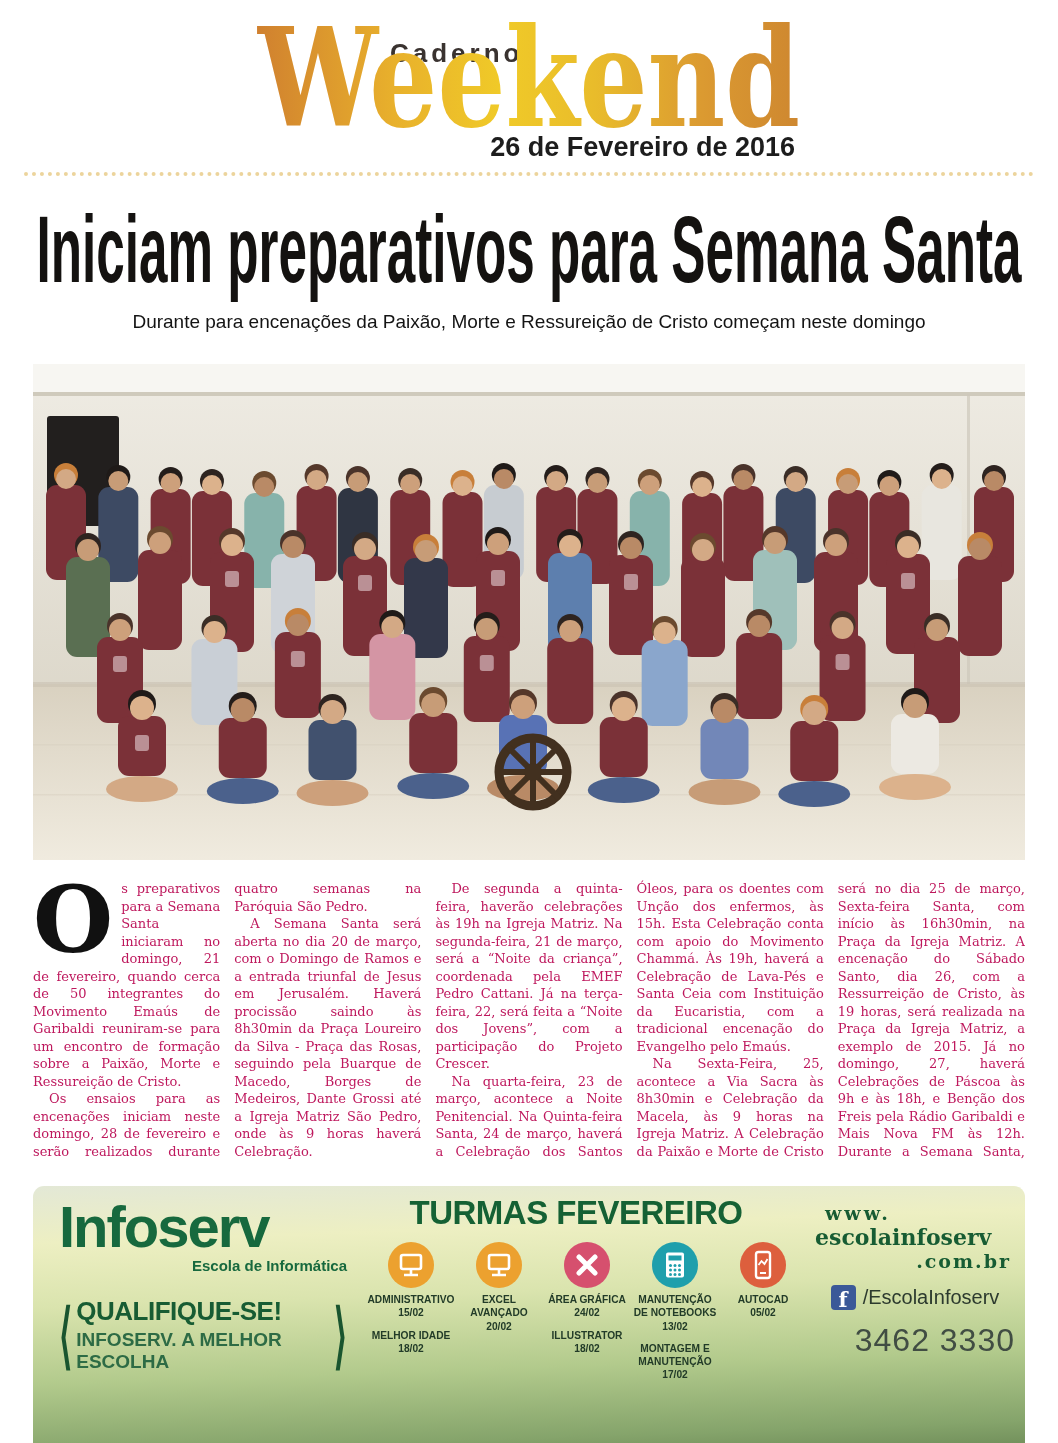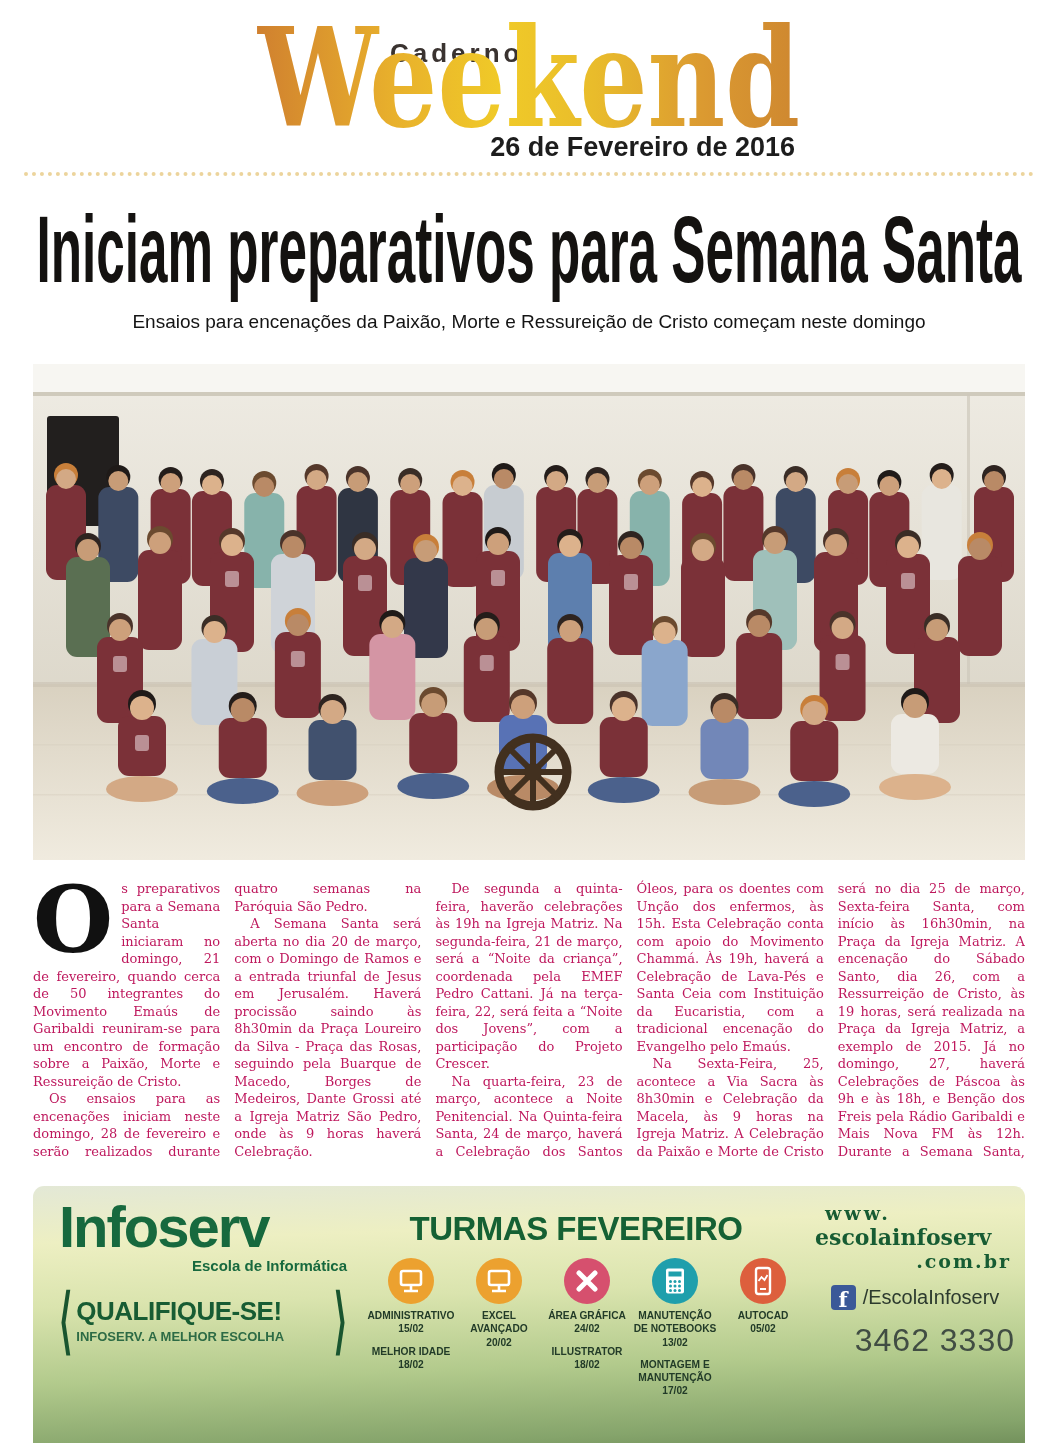--- a/index.html
+++ b/index.html
@@ -41,23 +41,23 @@
       background:linear-gradient(178deg,#e3e8d6 0%,#edefc2 18%,#dae4ae 38%,#b2ca8c 62%,#85a46b 84%,#5d7a4a 100%);
       overflow:hidden;}
   .ad-left{position:absolute;left:26px;top:12px;width:288px;}
   .infoserv-logo{font-size:58px;font-weight:700;color:#17693e;letter-spacing:-2px;line-height:1;}
   .infoserv-tagline{text-align:right;font-size:15px;font-weight:700;color:#17693e;margin-top:1px;}
   .qualify{margin-top:22px;display:flex;align-items:center;gap:4px;}
   .bracket{font-size:34px;font-weight:700;color:#19552f;display:inline-block;
            transform:scaleY(2.1);line-height:1;}
   .qualify-text{flex:1;}
   .qualify-title{font-size:26px;font-weight:800;color:#175c33;letter-spacing:-0.5px;}
-  .qualify-sub{font-size:13px;font-weight:700;color:#2d6b45;margin-top:2px;}
-
-  .ad-mid{position:absolute;left:312px;top:24px;width:462px;text-align:center;}
+  .qualify-sub{font-size:19px;font-weight:700;color:#2d6b45;margin-top:2px;}
+
+  .ad-mid{position:absolute;left:312px;top:8px;width:462px;text-align:center;}
   .ad-title{font-size:33px;font-weight:800;color:#156134;letter-spacing:-0.5px;}
   .ad-sub{font-size:12.5px;font-weight:700;color:#3c4238;margin-top:1px;}
   .courses{display:flex;justify-content:flex-end;margin-top:10px;}
   .course{width:88px;}
   .course-circle{display:block;margin:0 auto;}
   .course-label{margin-top:5px;font-size:10.2px;font-weight:700;color:#223b28;
                 line-height:1.3;white-space:pre-line;}
   .course-label.secondary{margin-top:9px;}
 
   .ad-right{position:absolute;left:782px;top:16px;width:200px;color:#175c33;}
@@ -90,21 +90,21 @@
       </linearGradient>
     </defs>
     <text x="0" y="108" font-family="DejaVu Serif, serif" font-weight="bold" font-size="136" textLength="542" lengthAdjust="spacingAndGlyphs" fill="url(#wkgrad)">Weekend</text>
   </svg>
   <div class="edition-date">26 de Fevereiro de 2016</div>
   <div class="dotted-rule"></div>
 
   <svg class="headline-svg" viewBox="0 0 992 90">
     <text x="496" y="76" text-anchor="middle" font-family="Liberation Sans, sans-serif" font-weight="bold" font-size="95" fill="#141210" textLength="985" lengthAdjust="spacingAndGlyphs">Iniciam preparativos para Semana Santa</text>
   </svg>
-  <div class="subhead">Ensaios para encenações da Paixão, Morte e Ressureição de Cristo começam neste domingo</div>
+  <div class="subhead">Durante para encenações da Paixão, Morte e Ressureição de Cristo começam neste domingo</div>
 
   <div class="photo-frame">
     <svg width="992" height="496" viewBox="0 0 992 496">
       <defs>
         <linearGradient id="wallgrad" x1="0" y1="0" x2="0" y2="1">
           <stop offset="0%" stop-color="#efece4"></stop>
           <stop offset="100%" stop-color="#ddd8cb"></stop>
         </linearGradient>
         <linearGradient id="floorgrad" x1="0" y1="0" x2="0" y2="1">
           <stop offset="0%" stop-color="#d9d1c0"></stop>

